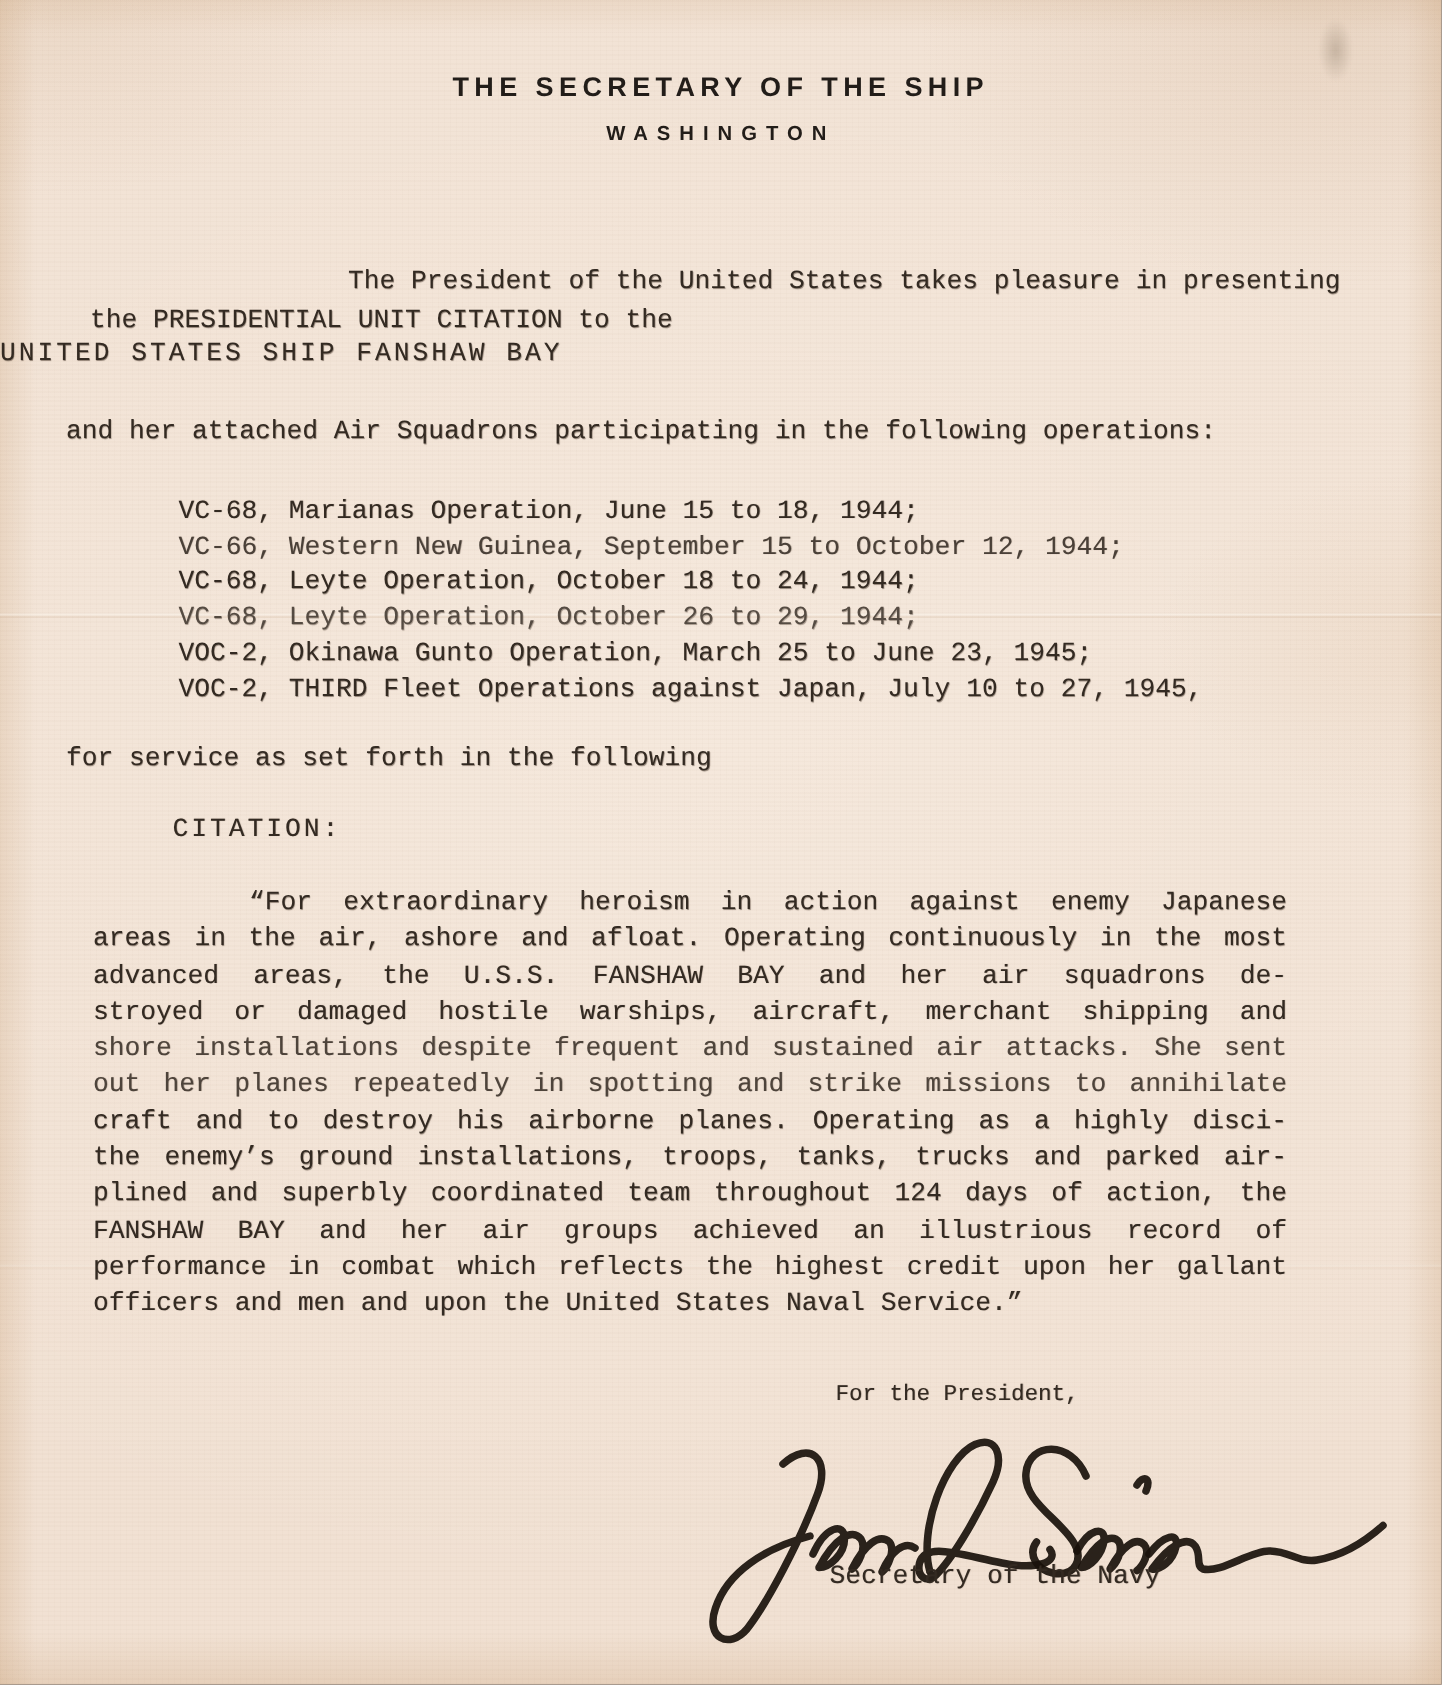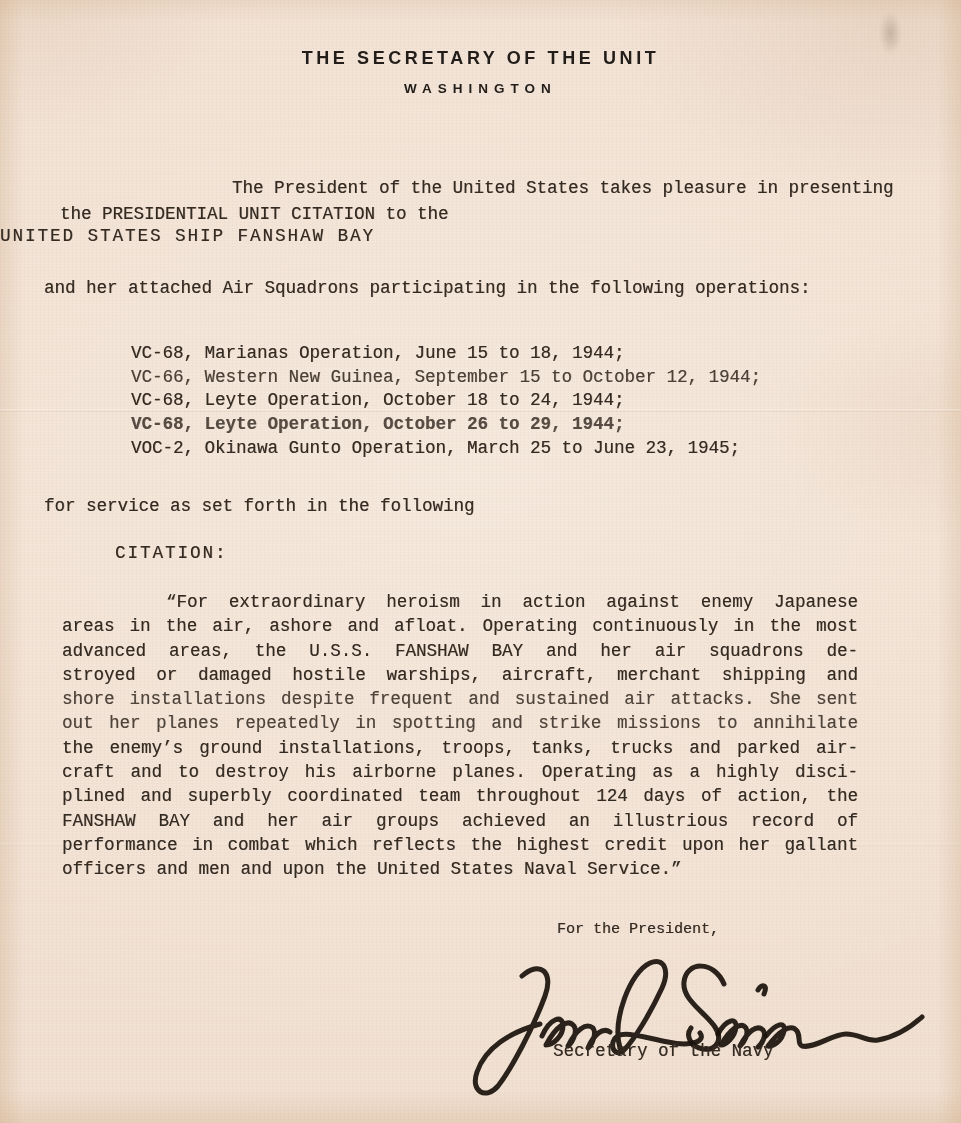--- a/index.html
+++ b/index.html
@@ -50,25 +50,25 @@
   }
   .ship-name {
     position: absolute; top: 226px; left: 0; right: 0;
     text-align: left; font-size: 17.5px; letter-spacing: 2px;
   }
   .squadrons-line {
     position: absolute; top: 278px; left: 44px; font-size: 17.5px;
   }
   .ops {
     position: absolute; top: 326px; left: 115px;
-    list-style: none; margin: 16px; padding: 0;
+    list-style: none; margin: 4px; padding: 0;
     font-size: 17.5px; line-height: 23.7px;
   }
   .ops li:nth-child(2) { opacity: .88; }
-  .ops li:nth-child(4) { opacity: .82; font-weight: bold; }
+  .ops li:nth-child(4) { opacity: .82; }
   .service-line { position: absolute; top: 496px; left: 44px; font-size: 17.5px; }
   .citation-label { position: absolute; top: 543px; left: 115px; font-size: 17.5px; letter-spacing: 2px; }
 
   .citation {
     position: absolute; top: 590px; left: 62px; width: 796px;
     font-size: 17.5px; line-height: 24.3px;
   }
   .cite-line { text-align: justify; text-align-last: justify; white-space: normal; }
   .cite-first { text-indent: 104px; }
   .cite-last { text-align-last: left; }
@@ -84,51 +84,52 @@
 </head>
 <body>
 
 <div class="page">
   <div class="grain"></div>
   <div class="smudge"></div>
   <div class="crease crease-1"></div>
   <div class="crease crease-2"></div>
 
   <div class="letterhead">
-    <div class="letterhead-title">THE SECRETARY OF THE UNIT</div>
+    <div class="letterhead-title">THE SECRETARY OF THE SHIP</div>
     <div class="letterhead-sub">WASHINGTON</div>
   </div>
 
   <p class="intro type">The President of the United States takes pleasure in presenting the PRESIDENTIAL UNIT CITATION to the</p>
 
   <div class="ship-name type">UNITED STATES SHIP FANSHAW BAY</div>
 
   <div class="squadrons-line type">and her attached Air Squadrons participating in the following operations:</div>
 
   <ul class="ops type">
     <li>VC-68, Marianas Operation, June 15 to 18, 1944;</li>
     <li>VC-66, Western New Guinea, September 15 to October 12, 1944;</li>
     <li>VC-68, Leyte Operation, October 18 to 24, 1944;</li>
     <li>VC-68, Leyte Operation, October 26 to 29, 1944;</li>
     <li>VOC-2, Okinawa Gunto Operation, March 25 to June 23, 1945;</li>
+    <li>VOC-2, THIRD Fleet Operations against Japan, July 10 to 27, 1945,</li>
   </ul>
 
   <div class="service-line type">for service as set forth in the following</div>
 
   <div class="citation-label type">CITATION:</div>
 
   <div class="citation type">
     <div class="cite-line cite-first">“For extraordinary heroism in action against enemy Japanese</div>
     <div class="cite-line">areas in the air, ashore and afloat.  Operating continuously in the most</div>
     <div class="cite-line">advanced areas, the U.S.S. FANSHAW BAY and her air squadrons de-</div>
     <div class="cite-line">stroyed or damaged hostile warships, aircraft, merchant shipping and</div>
     <div class="cite-line">shore installations despite frequent and sustained air attacks.  She sent</div>
     <div class="cite-line">out her planes repeatedly in spotting and strike missions to annihilate</div>
+    <div class="cite-line">craft and to destroy his airborne planes.  Operating as a highly disci-</div>
     <div class="cite-line">the enemy’s ground installations, troops, tanks, trucks and parked air-</div>
-    <div class="cite-line">craft and to destroy his airborne planes.  Operating as a highly disci-</div>
     <div class="cite-line">plined and superbly coordinated team throughout 124 days of action, the</div>
     <div class="cite-line">FANSHAW BAY and her air groups achieved an illustrious record of</div>
     <div class="cite-line">performance in combat which reflects the highest credit upon her gallant</div>
     <div class="cite-line cite-last">officers and men and upon the United States Naval Service.”</div>
   </div>
 
   <div class="for-president type">For the President,</div>
 
   <svg class="signature" viewBox="0 0 480 165" role="img" aria-label="John L. Sullivan">
 

